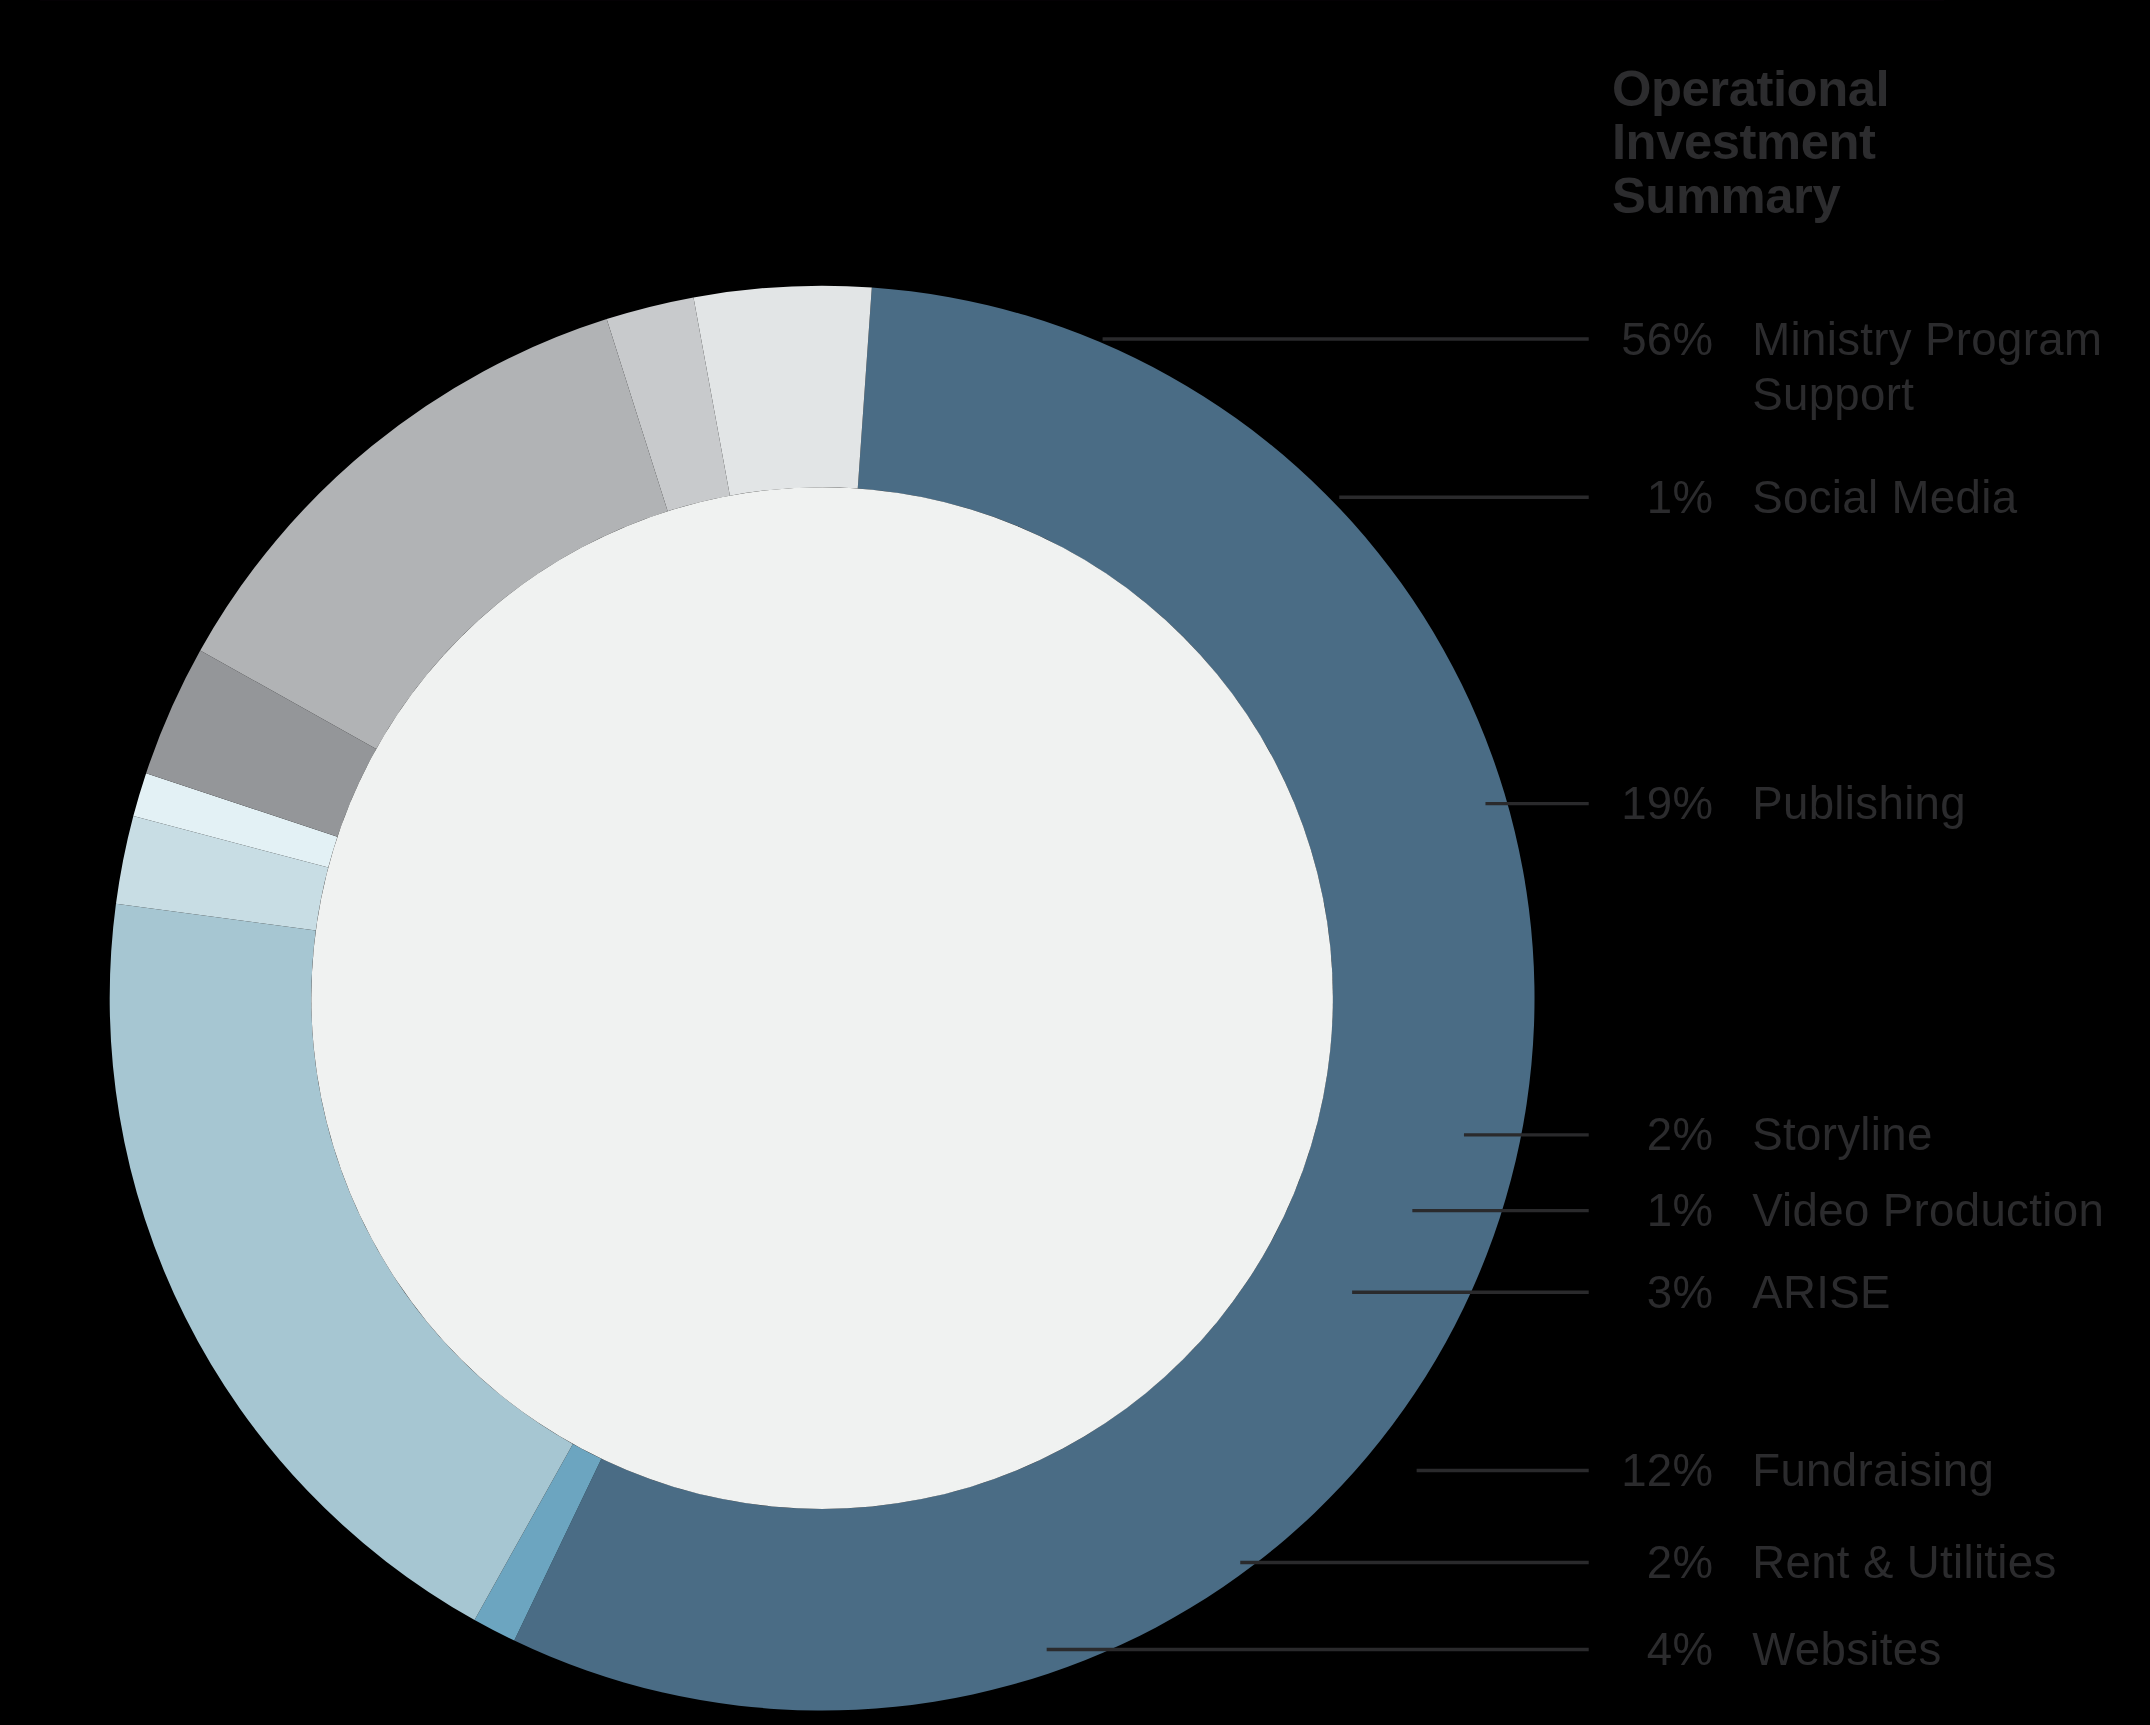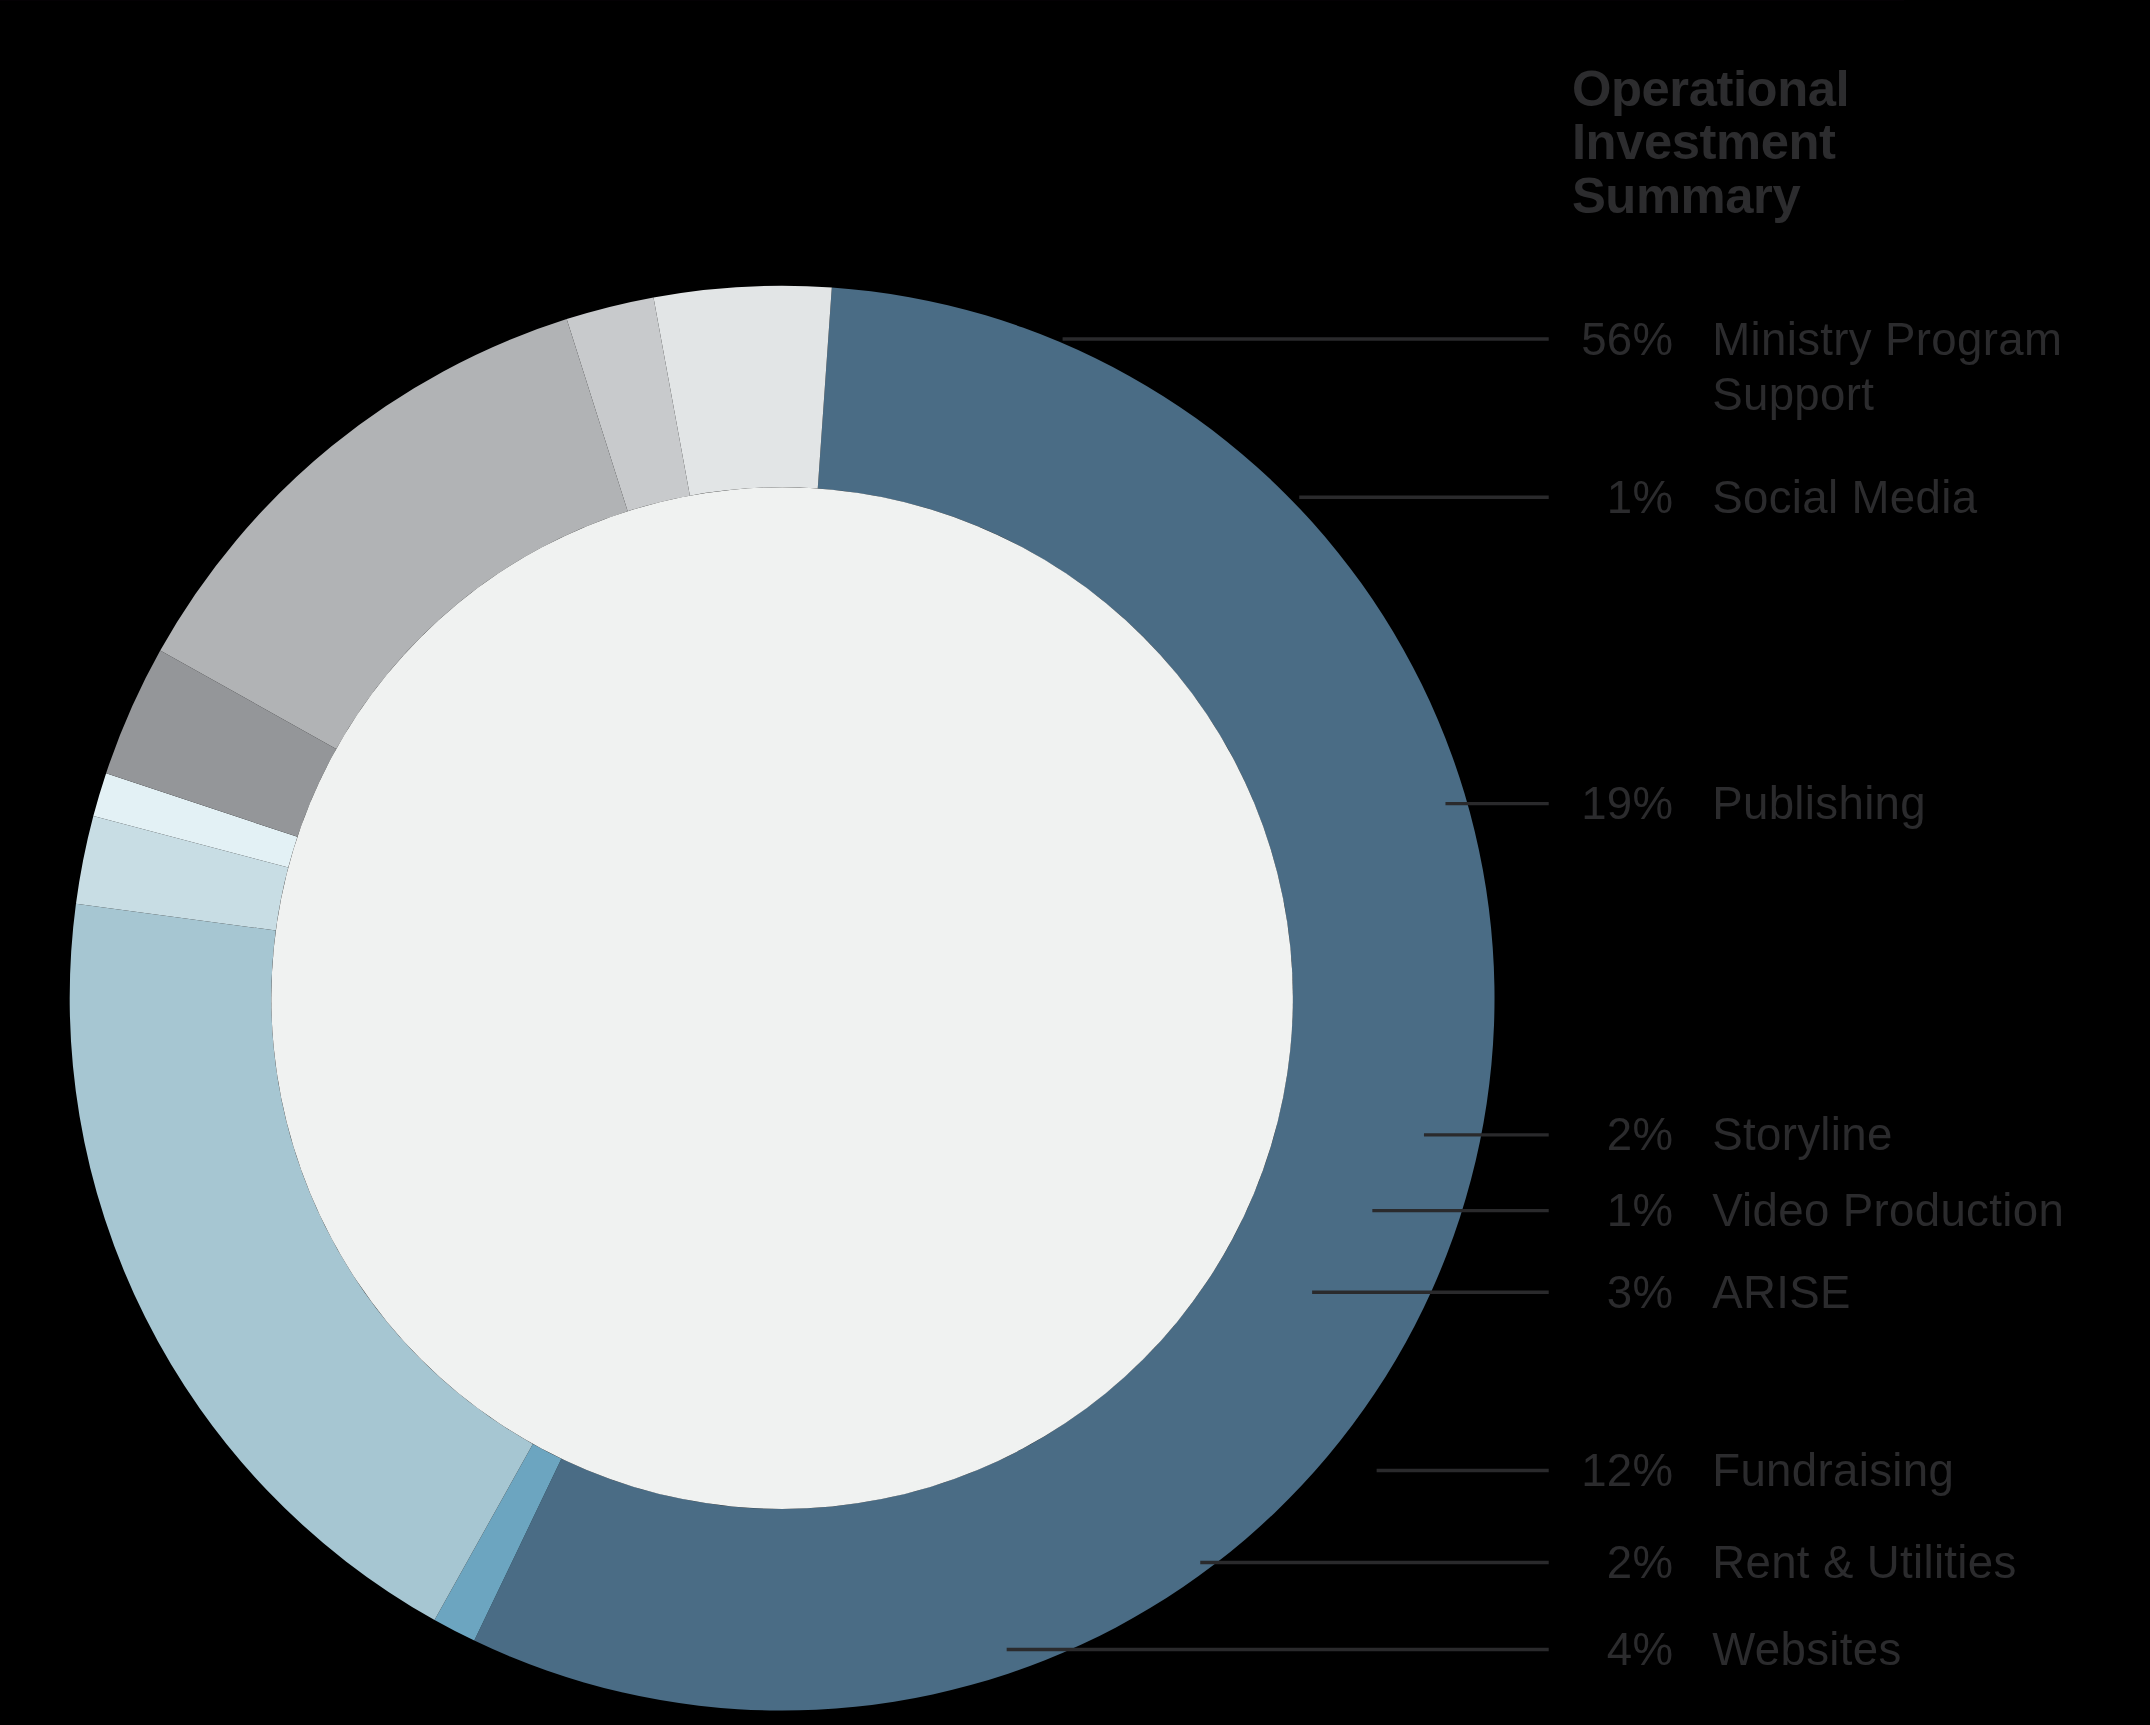--- a/index.html
+++ b/index.html
@@ -13,20 +13,21 @@
     overflow: hidden;
     font-family: "Liberation Sans", sans-serif;
     position: relative;
   }
   #stage {
     position: absolute;
     inset: 0;
     width: 1904px;
     height: 1726px;
     background: #d946ef;
+    margin-left: 40px;
   }
   svg.canvas {
     position: absolute;
     top: 0;
     left: 0;
     width: 2151px;
     height: 1726px;
     display: block;
   }
   .legend-title {

